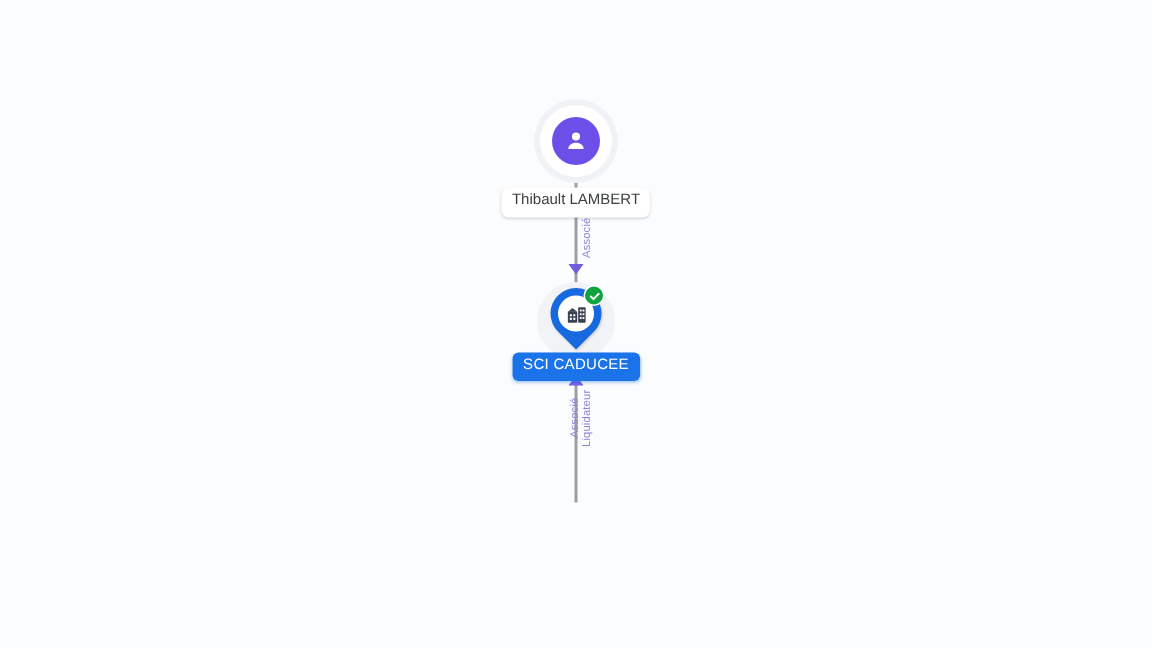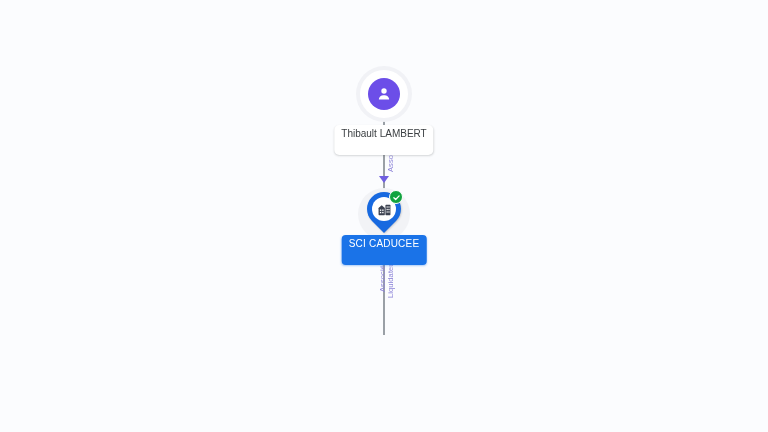--- a/index.html
+++ b/index.html
@@ -94,21 +94,21 @@
 
   .node-label {
     position: absolute;
     top: 68px;
     left: 50%;
     transform: translateX(-50%);
     background: #ffffff;
     color: #3c4043;
     font-size: 10px;
     line-height: 1;
-    padding: 4px 7px 16px 7px;
+    padding: 4px 7px 6px 7px;
     border-radius: 5px;
     white-space: nowrap;
     box-shadow: 0 1px 2px rgba(60,64,67,0.20);
     font-family: "Liberation Sans", sans-serif;
   }
 
   
   #company-node {
     position: absolute;
     left: 347px;
@@ -162,21 +162,21 @@
 
   .company-label {
     position: absolute;
     top: 52px;
     left: 50%;
     transform: translateX(-50%);
     background: #1a73e8;
     color: #ffffff;
     font-size: 10px;
     line-height: 1;
-    padding: 4px 7px 16px 7px;
+    padding: 4px 7px 5px 7px;
     border-radius: 4px;
     white-space: nowrap;
     letter-spacing: 0.2px;
     box-shadow: 0 1px 2px rgba(26,115,232,0.35);
     font-family: "Liberation Sans", sans-serif;
   }
 </style>
 </head>
 <body>
 

